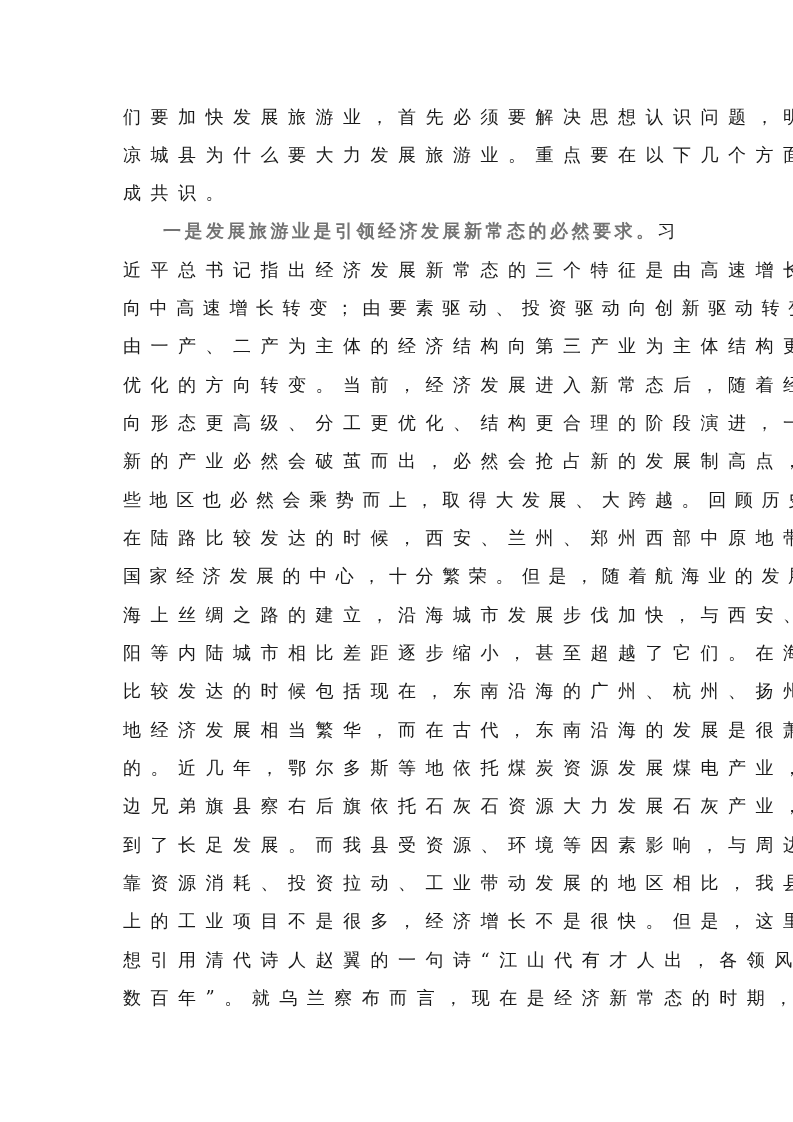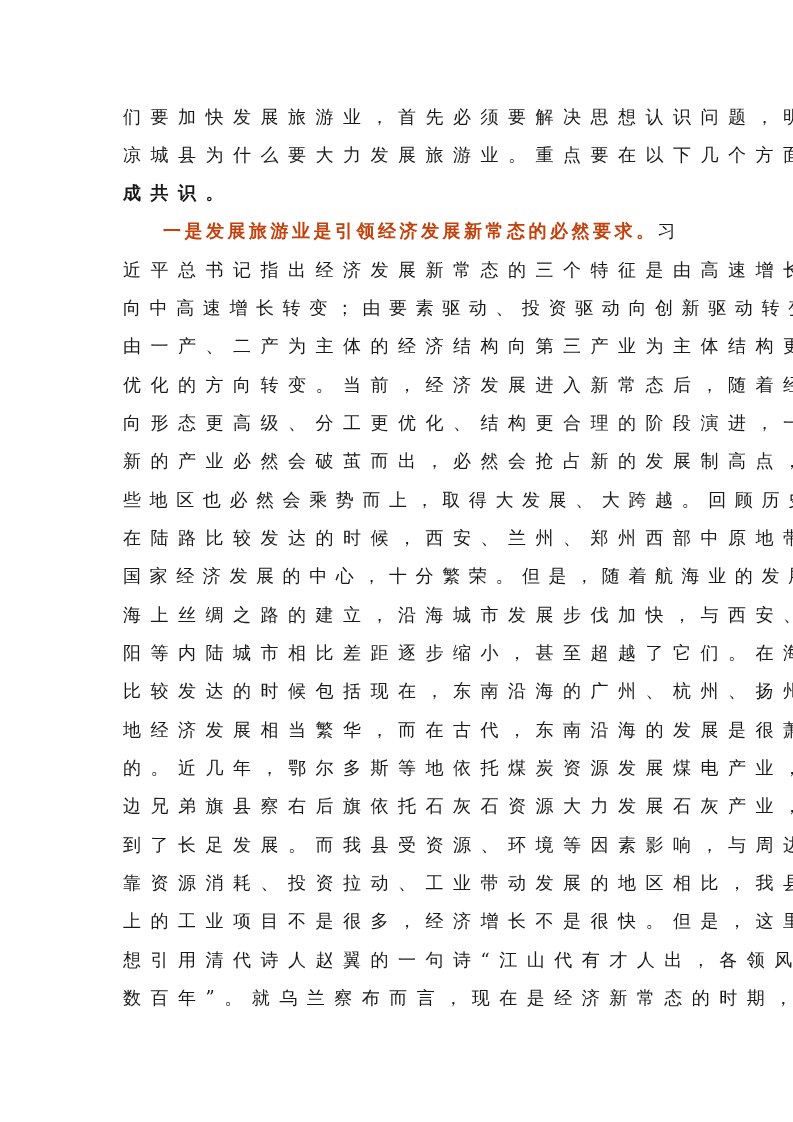--- a/index.html
+++ b/index.html
@@ -29,33 +29,33 @@
     width: 560px;
     height: 38px;
     line-height: 38px;
     font-size: 18px;
     white-space: nowrap;
     letter-spacing: 9.5px;
   }
   .bold {
     font-weight: bold;
     letter-spacing: 3.5px;
-    color: #c2410c;
+    color: #737373;
   }
   .indent {
     left: 163px;
   }
 </style>
 </head>
 <body>
 
 <div class="page">
   <div class="line" style="top:98px;">们要加快发展旅游业，首先必须要解决思想认识问题，明白</div>
   <div class="line" style="top:136px;">凉城县为什么要大力发展旅游业。重点要在以下几个方面形</div>
-  <div class="line" style="top:174px;font-weight:bold;">成共识。</div>
+  <div class="line" style="top:174px;">成共识。</div>
   <div class="line indent" style="top:212px; letter-spacing:0;">
     <span class="bold">一是发展旅游业是引领经济发展新常态的必然要求。</span><span style="letter-spacing:9.5px;">习</span>
   </div>
   <div class="line" style="top:251px;">近平总书记指出经济发展新常态的三个特征是由高速增长</div>
   <div class="line" style="top:289px; letter-spacing:8.6px;">向中高速增长转变；由要素驱动、投资驱动向创新驱动转变；</div>
   <div class="line" style="top:327px;">由一产、二产为主体的经济结构向第三产业为主体结构更加</div>
   <div class="line" style="top:366px;">优化的方向转变。当前，经济发展进入新常态后，随着经济</div>
   <div class="line" style="top:404px;">向形态更高级、分工更优化、结构更合理的阶段演进，一些</div>
   <div class="line" style="top:442px;">新的产业必然会破茧而出，必然会抢占新的发展制高点，一</div>
   <div class="line" style="top:481px; letter-spacing:8.6px;">些地区也必然会乘势而上，取得大发展、大跨越。回顾历史，</div>

